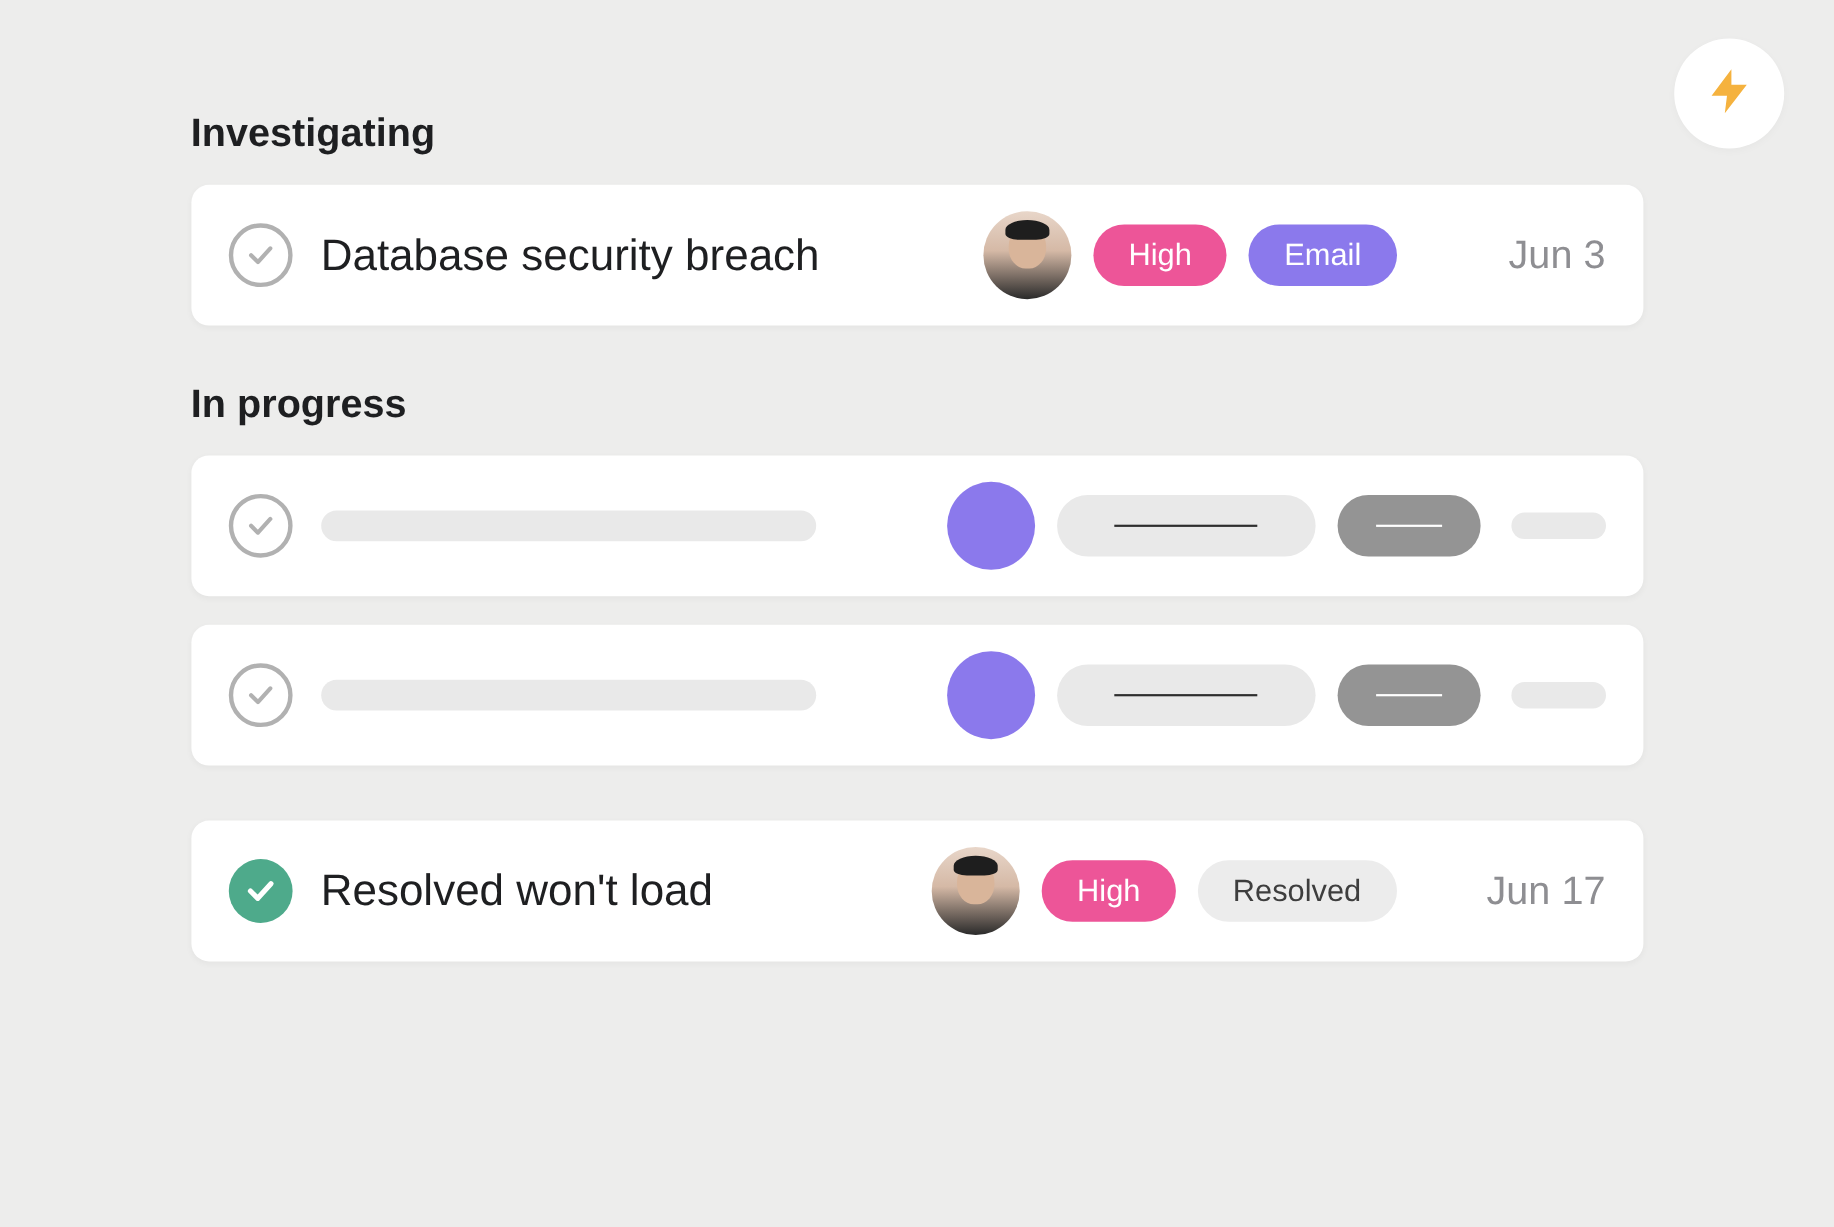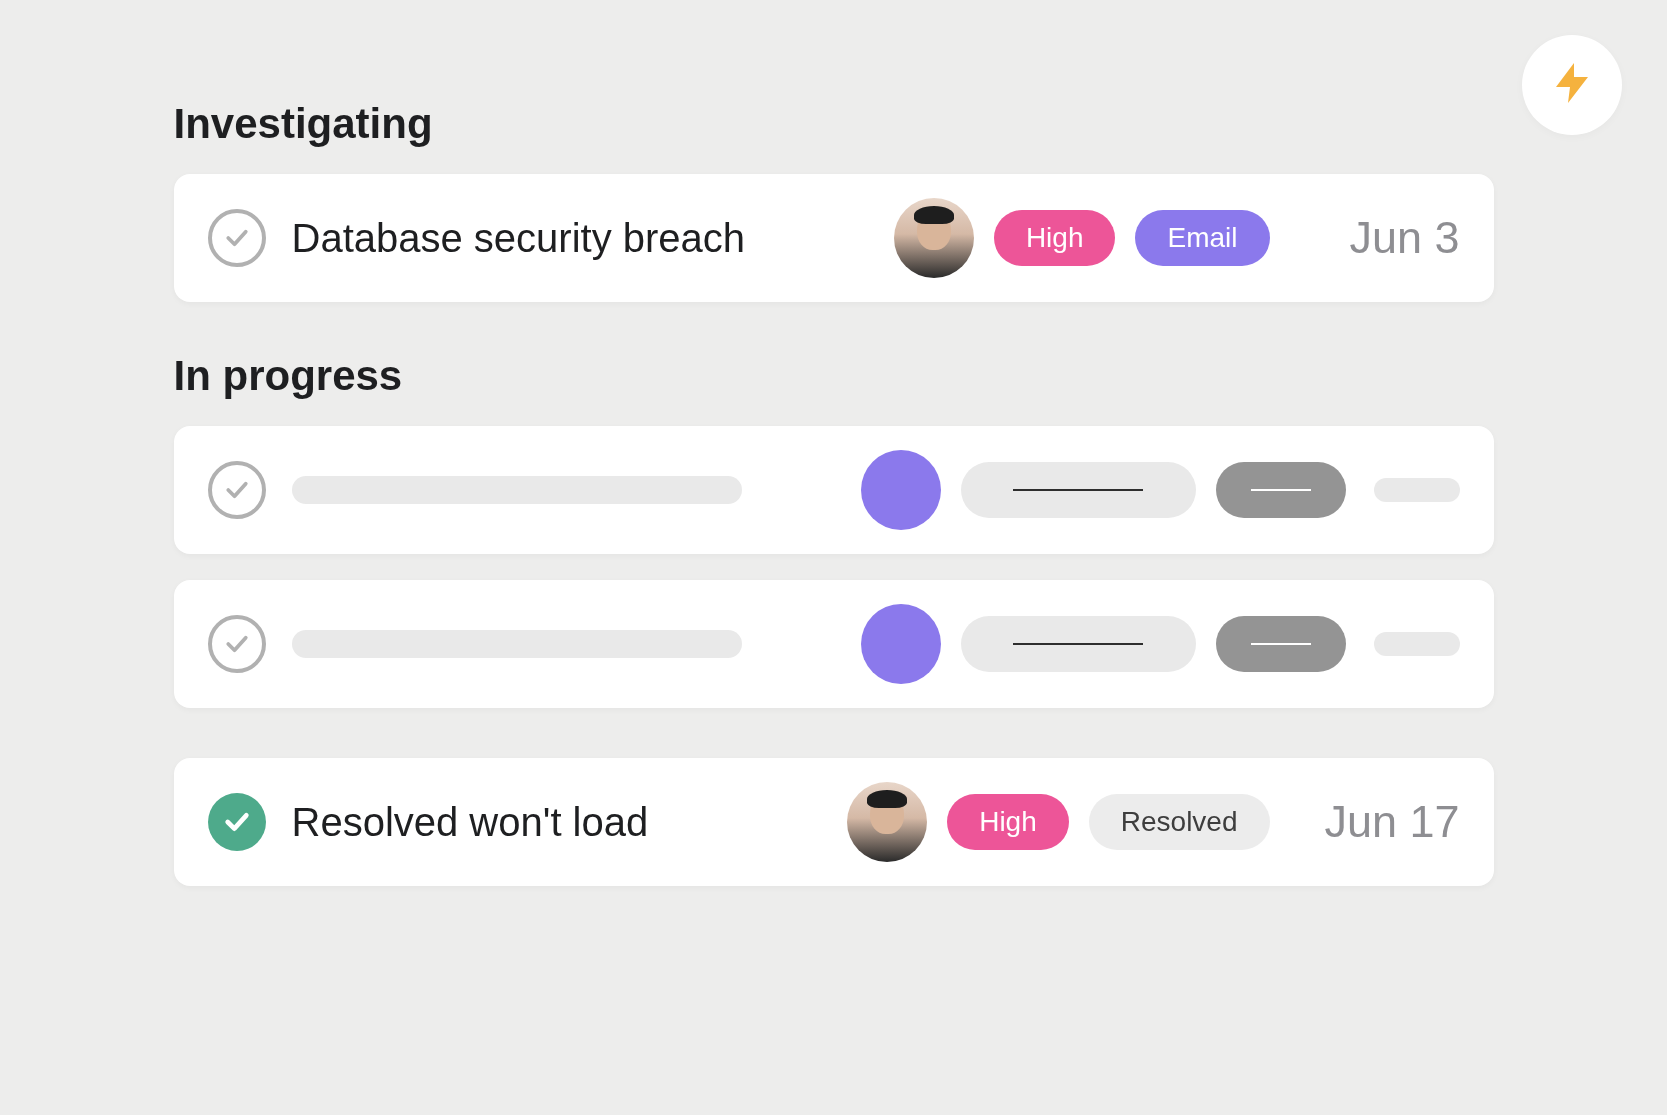--- a/index.html
+++ b/index.html
@@ -26,21 +26,21 @@
       border-radius: 50%;
       background: #ffffff;
       display: flex;
       align-items: center;
       justify-content: center;
       box-shadow: 0 2px 8px rgba(0,0,0,0.03);
       cursor: pointer;
     }
 
     .section-heading {
-      font-size: 42px;
+      font-size: 36px;
       font-weight: 600;
       color: #1e1f21;
       margin: 0 0 26px 0;
     }
 
     .card {
       background: #ffffff;
       border-radius: 16px;
       padding: 24px 34px;
       display: flex;
@@ -113,21 +113,21 @@
       height: 56px;
       padding: 0 32px;
       border-radius: 999px;
       font-size: 28px;
       font-weight: 400;
       margin-left: 20px;
       flex-shrink: 0;
     }
 
     .date {
-      font-size: 45px;
+      font-size: 36px;
       color: #8e8e92;
       margin-left: 40px;
       flex-shrink: 0;
       min-width: 150px;
       text-align: right;
     }
 
     
     .skel-text {
       height: 28px;

